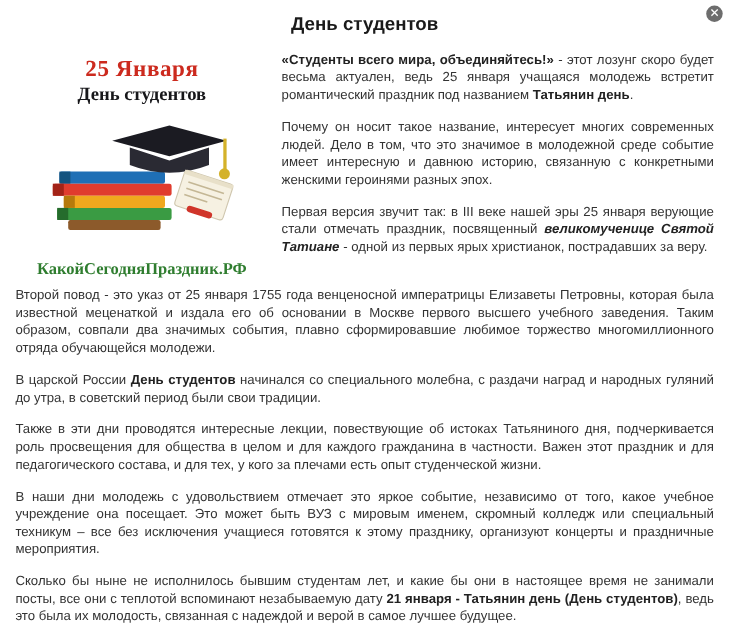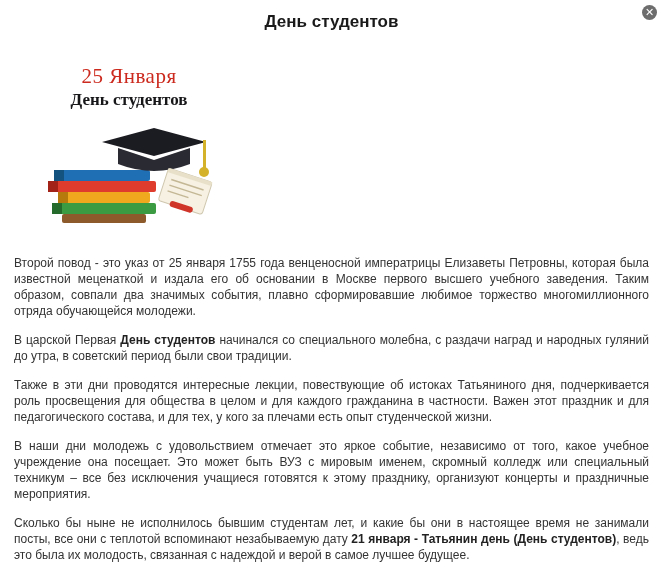--- a/index.html
+++ b/index.html
@@ -54,23 +54,23 @@
   }
   .illus {
     position: relative;
     width: 230px;
     height: 185px;
   }
   .illus .date-line {
     font-family: "Liberation Serif", serif;
     color: #cc2a1e;
     font-size: 21px;
-    font-weight: normal;
+    font-weight: bold;
     letter-spacing: 0.5px;
-    margin: 18px 0 0 0;
+    margin: 4px 0 0 0;
     text-shadow: 0 1px 0 #ffffff;
   }
   .illus .sub-line {
     font-family: "Liberation Serif", serif;
     color: #17171a;
     font-size: 17px;
     font-weight: bold;
     margin: 1px 0 0 0;
   }
   .art {
@@ -132,34 +132,44 @@
         <g transform="rotate(18 170 80)">
           <rect x="148" y="62" width="46" height="34" rx="3" fill="#f6f1e2" stroke="#cfc6ae"></rect>
           <rect x="148" y="62" width="46" height="4" fill="#e8e0c9"></rect>
           <line x1="154" y1="72" x2="188" y2="72" stroke="#c4b795" stroke-width="1.5"></line>
           <line x1="154" y1="78" x2="188" y2="78" stroke="#c4b795" stroke-width="1.5"></line>
           <line x1="154" y1="84" x2="176" y2="84" stroke="#c4b795" stroke-width="1.5"></line>
           <rect x="160" y="92" width="24" height="6" rx="3" fill="#d0352a"></rect>
         </g>
       </svg>
     </div>
+    <div class="site-url">КакойСегодняПраздник.РФ</div>
   </div>
 
   <div>
+    <p class="para first">
+      <b class="em">«Студенты всего мира, объединяйтесь!»</b><span> - этот лозунг скоро будет весьма актуален, ведь 25 января учащаяся молодежь встретит романтический праздник под названием </span><b class="em">Татьянин день</b><span>.</span>
+    </p>
 
+    <p class="para">
+      <span>Почему он носит такое название, интересует многих современных людей. Дело в том, что это значимое в молодежной среде событие имеет интересную и давнюю историю, связанную с конкретными женскими героинями разных эпох.</span>
+    </p>
 
+    <p class="para">
+      <span>Первая версия звучит так: в III веке нашей эры 25 января верующие стали отмечать праздник, посвященный </span><b class="em"><i class="em">великомученице Святой Татиане</i></b><span> - одной из первых ярых христианок, пострадавших за веру.</span>
+    </p>
 
     <div class="clearfix"></div>
 
     <p class="para">
       <span>Второй повод - это указ от 25 января 1755 года венценосной императрицы Елизаветы Петровны, которая была известной меценаткой и издала его об основании в Москве первого высшего учебного заведения. Таким образом, совпали два значимых события, плавно сформировавшие любимое торжество многомиллионного отряда обучающейся молодежи.</span>
     </p>
 
     <p class="para">
-      <span>В царской Первая </span><b class="em">День студентов</b><span> начинался со специального молебна, с раздачи наград и народных гуляний до утра, в советский период были свои традиции.</span>
+      <span>В царской России </span><b class="em">День студентов</b><span> начинался со специального молебна, с раздачи наград и народных гуляний до утра, в советский период были свои традиции.</span>
     </p>
 
     <p class="para">
       <span>Также в эти дни проводятся интересные лекции, повествующие об истоках Татьяниного дня, подчеркивается роль просвещения для общества в целом и для каждого гражданина в частности. Важен этот праздник и для педагогического состава, и для тех, у кого за плечами есть опыт студенческой жизни.</span>
     </p>
 
     <p class="para">
       <span>В наши дни молодежь с удовольствием отмечает это яркое событие, независимо от того, какое учебное учреждение она посещает. Это может быть ВУЗ с мировым именем, скромный колледж или специальный техникум – все без исключения учащиеся готовятся к этому празднику, организуют концерты и праздничные мероприятия.</span>
     </p>
 

